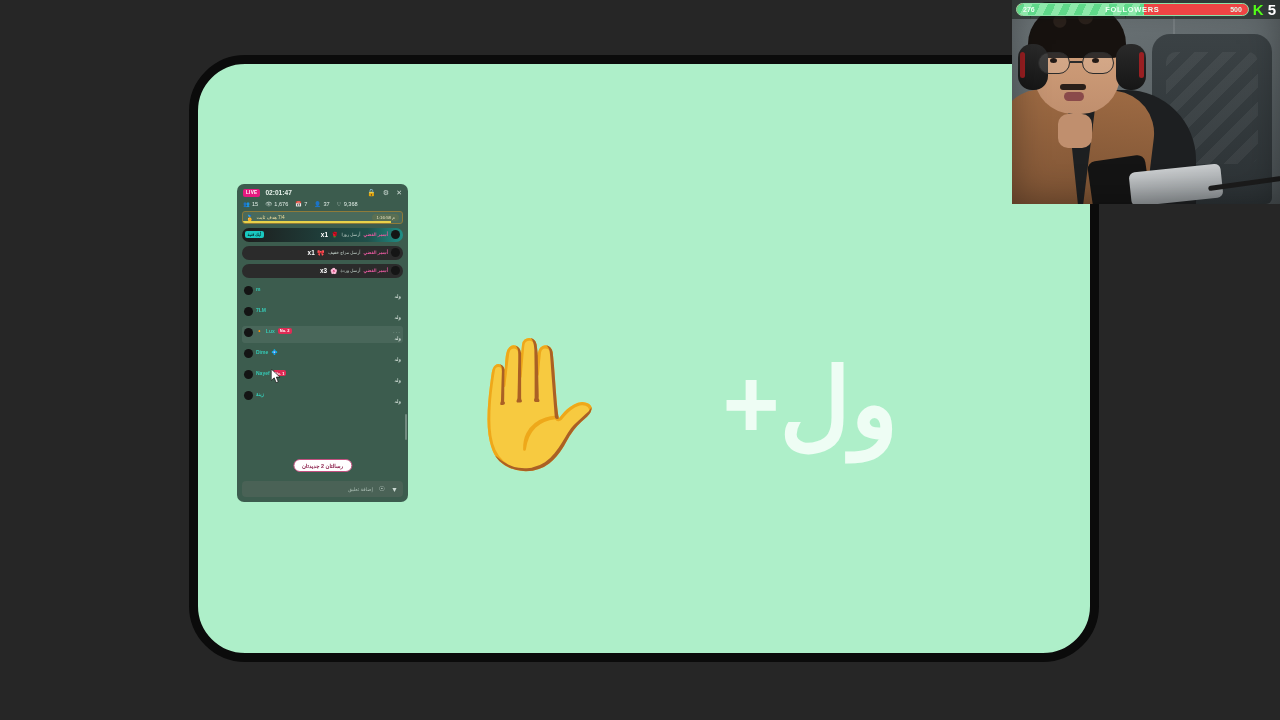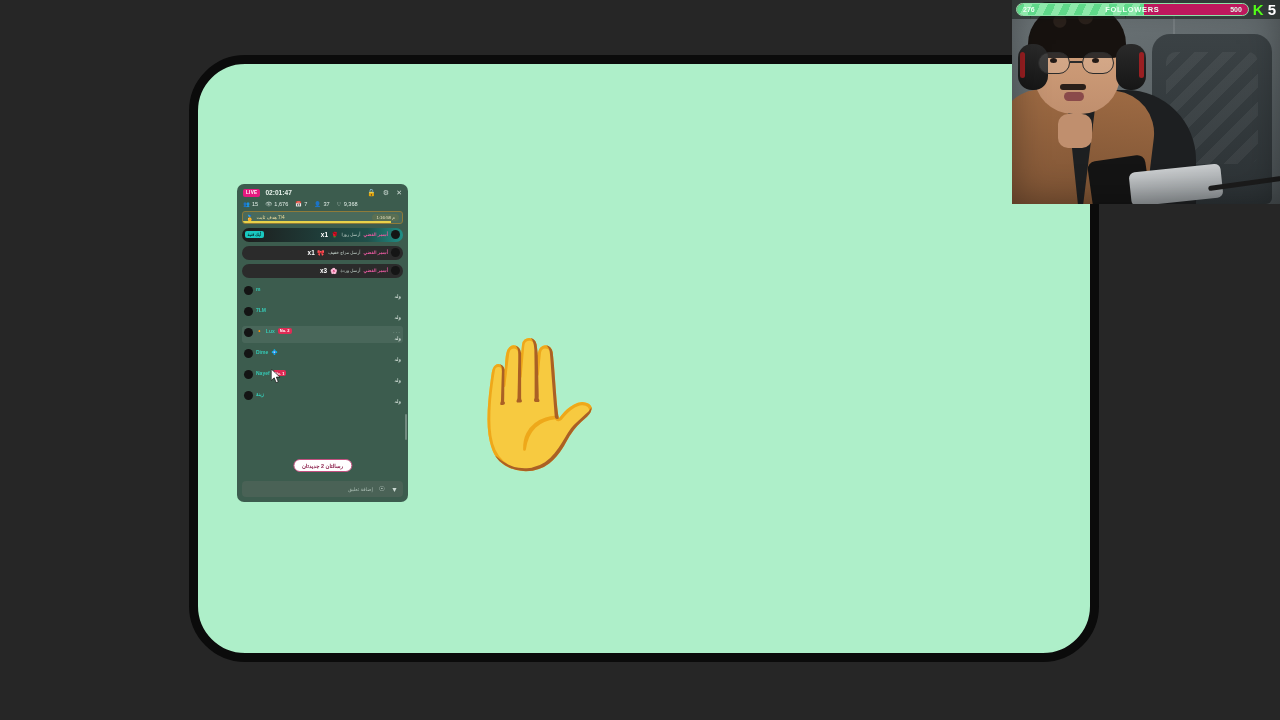--- a/index.html
+++ b/index.html
@@ -236,21 +236,21 @@
   .cam-vignette { position: absolute; inset: 0; box-shadow: inset 0 0 36px rgba(0,0,0,.35); }
 
   
   #follow-bar {
     position: absolute; right: 0; top: 0; width: 268px; height: 19px;
     display: flex; align-items: center; gap: 4px; padding: 0 4px;
     background: rgba(20,30,24,.55);
   }
   .fb-track {
     position: relative; flex: 1; height: 13px; border-radius: 7px;
-    background: #be185d; border: 1px solid #8de2a8; overflow: hidden;
+    background: #ef4444; border: 1px solid #8de2a8; overflow: hidden;
     display: flex; align-items: center;
   }
   .fb-fill {
     position: absolute; left: 0; top: 0; bottom: 0; width: 55%;
     background: repeating-linear-gradient(115deg,#5fd98a 0 7px,#8ee9ab 7px 14px);
   }
   .fb-cur {
     position: relative; z-index: 2; font-size: 7px; font-weight: 700;
     color: #e9fff1; margin-left: 6px;
   }
@@ -271,20 +271,21 @@
 </head>
 <body>
 
 <div id="stage">
 
   <div id="content-card">
 
 
     <div id="center-row">
       <span id="hand-emoji">✋</span>
+      <span id="answer-text">ول+</span>
     </div>
 
     <div id="chat-panel" style="left:39px; top:120px;">
 
       <div class="chat-head">
         <span class="live-badge">LIVE</span>
         <span class="timer">02:01:47</span>
         <span class="head-icons">
           <span>🔒</span>
           <span>⚙</span>

